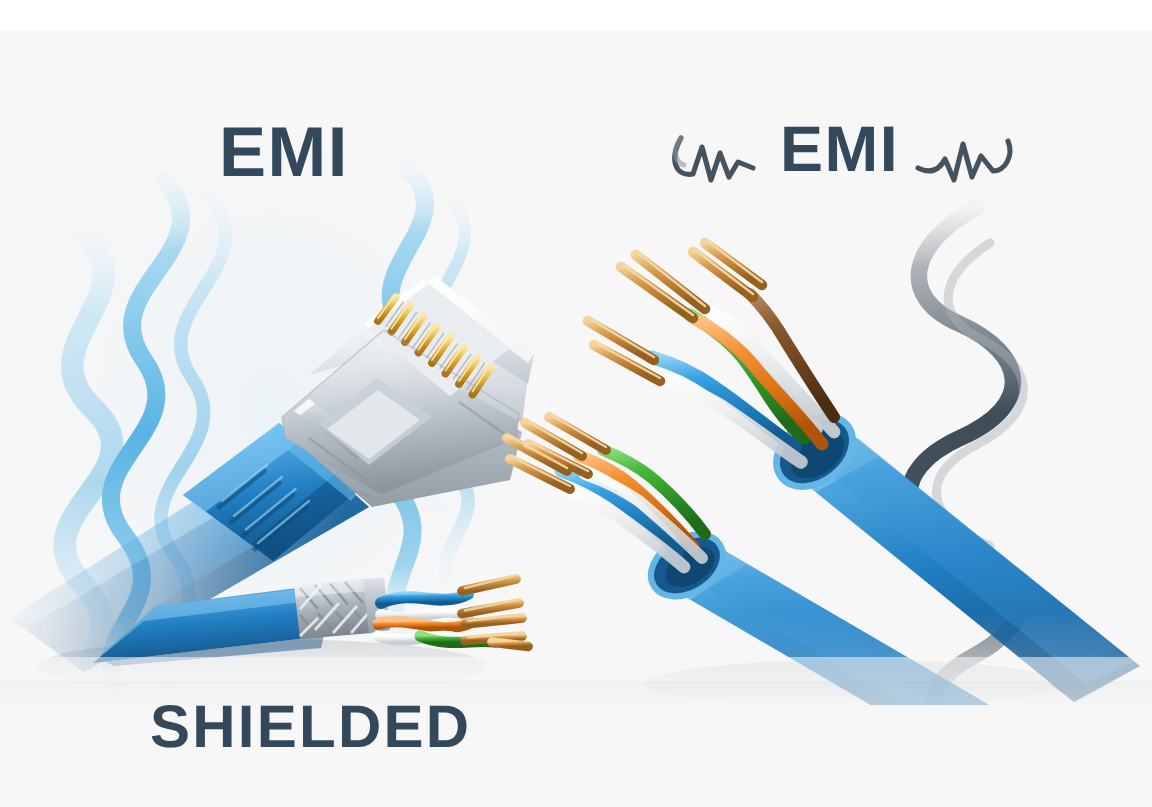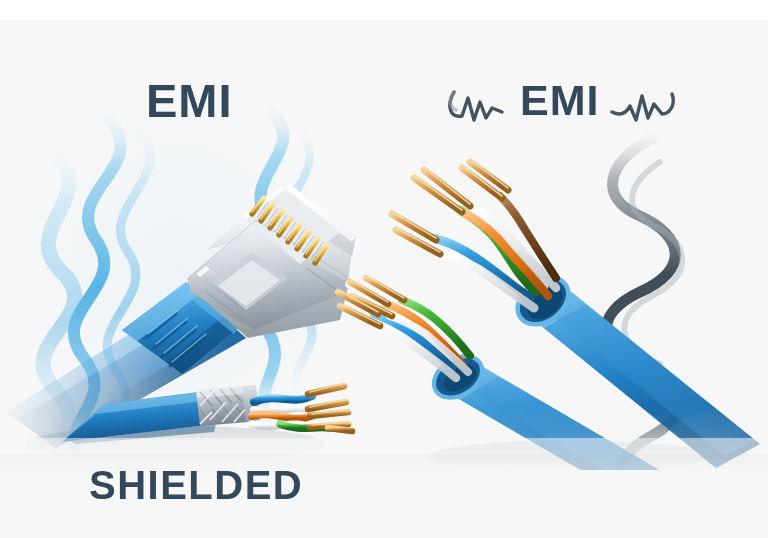--- a/index.html
+++ b/index.html
@@ -38,21 +38,21 @@
     font-size: 47px;
     letter-spacing: 1px;
   }
   #emi-right {
     left: 520px;
     top: 56px;
     font-size: 43px;
     letter-spacing: 1px;
   }
   #label-shielded {
-    left: 89px;
+    left: 100px;
     top: 443px;
     font-size: 40px;
     letter-spacing: 1.5px;
   }
   #label-unshielded {
     left: 424px;
     top: 445px;
     font-size: 38px;
     letter-spacing: 1.2px;
   }

